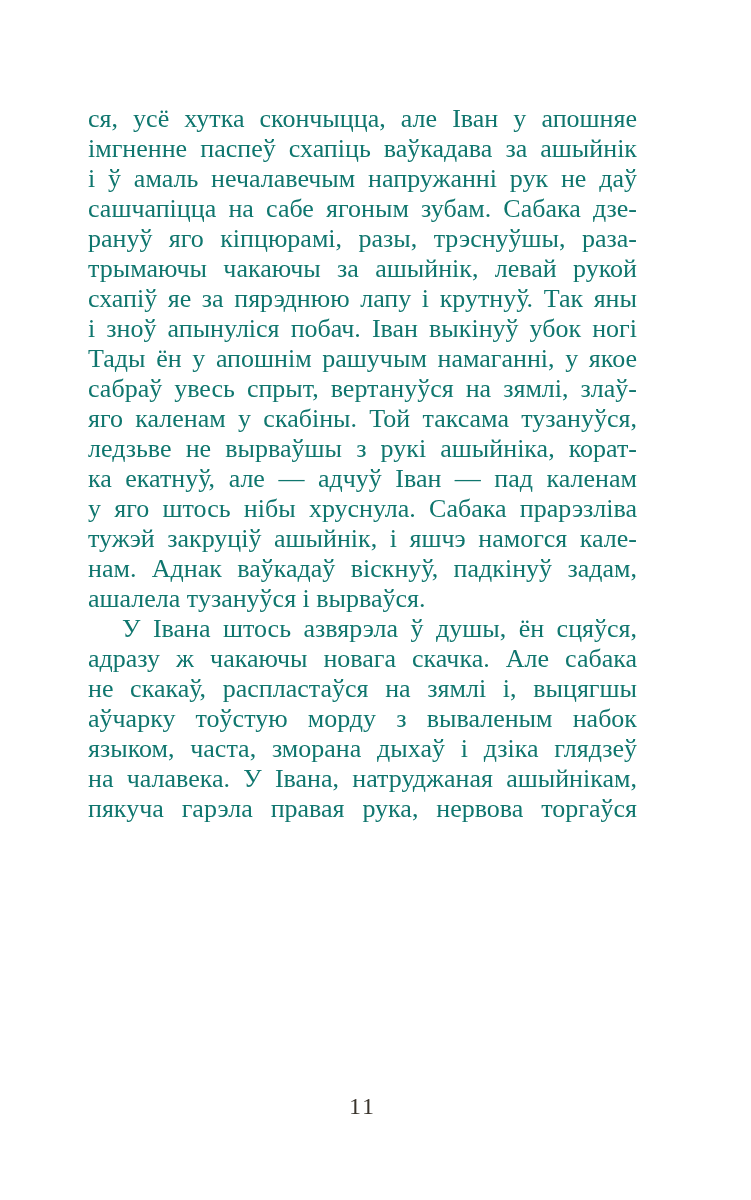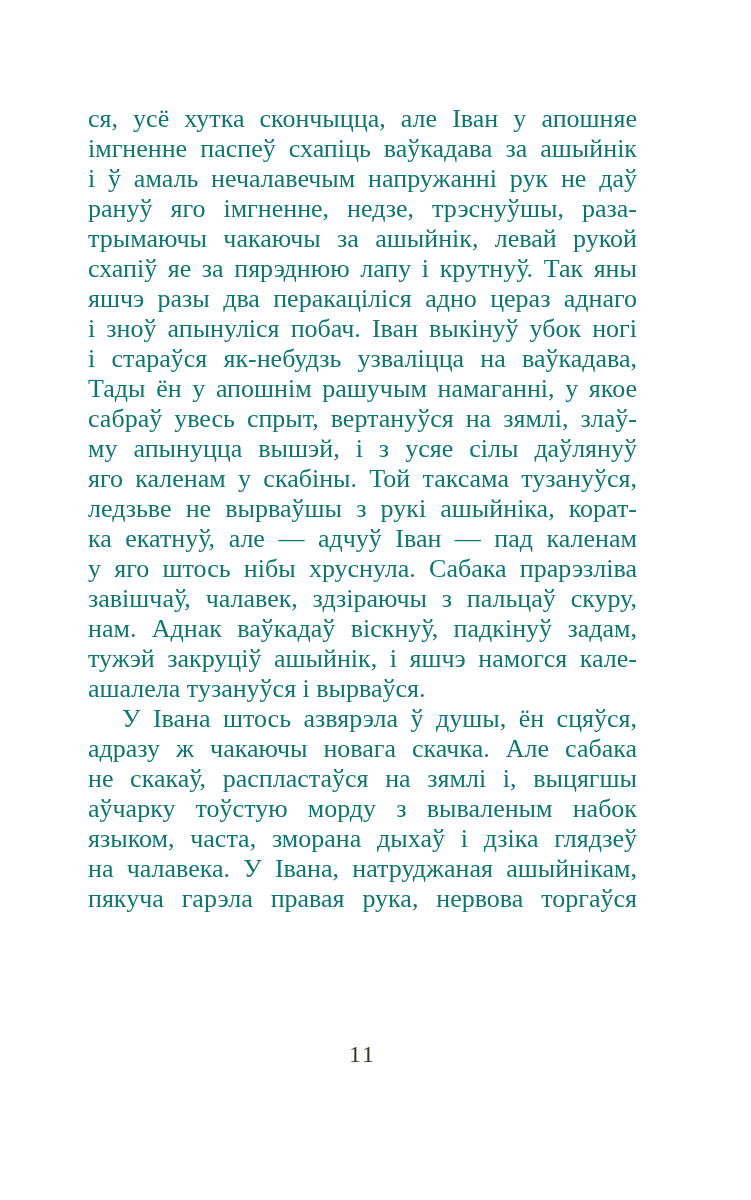--- a/index.html
+++ b/index.html
@@ -39,54 +39,51 @@
     content: "";
     display: inline-block;
     width: 100%;
     height: 0;
   }
   .line.indent {
     padding-left: 34px;
   }
   .page-number {
     position: absolute;
-    top: 1040px;
+    top: 1092px;
     left: 88px;
     width: 549px;
     text-align: center;
     color: #3b352d;
     font-size: 24px;
     line-height: 28px;
     letter-spacing: 2px;
   }
 </style>
 </head>
 <body>
 
 <div class="page">
   <div class="text-block" id="text-block" style="color: #0f766e;">
       <div class="line just">ся, усё хутка скончыцца, але Іван у апошняе</div>
       <div class="line just">імгненне паспеў схапіць ваўкадава за ашыйнік</div>
       <div class="line just">і ў амаль нечалавечым напружанні рук не даў</div>
-      <div class="line just">рануў яго імгненне, недзе, трэснуўшы, раза-</div>
+      <div class="line just">сашчапіцца на сабе ягоным зубам. Сабака дзе-</div>
+      <div class="line just">рануў яго кіпцюрамі, разы, трэснуўшы, раза-</div>
       <div class="line just">трымаючы чакаючы за ашыйнік, левай рукой</div>
       <div class="line just">схапіў яе за пярэднюю лапу і крутнуў. Так яны</div>
-      <div class="line just">яшчэ разы два перакаціліся адно цераз аднаго</div>
       <div class="line just">і зноў апынуліся побач. Іван выкінуў убок ногі</div>
-      <div class="line just">і стараўся як-небудзь узваліцца на ваўкадава,</div>
       <div class="line just">Тады ён у апошнім рашучым намаганні, у якое</div>
       <div class="line just">сабраў увесь спрыт, вертануўся на зямлі, злаў-</div>
-      <div class="line just">му апынуцца вышэй, і з усяе сілы даўлянуў</div>
       <div class="line just">яго каленам у скабіны. Той таксама тузануўся,</div>
       <div class="line just">ледзьве не вырваўшы з рукі ашыйніка, корат-</div>
       <div class="line just">ка екатнуў, але — адчуў Іван — пад каленам</div>
       <div class="line just">у яго штось нібы хруснула. Сабака прарэзліва</div>
-      <div class="line just">завішчаў, чалавек, здзіраючы з пальцаў скуру,</div>
+      <div class="line just">тужэй закруціў ашыйнік, і яшчэ намогся кале-</div>
       <div class="line just">нам. Аднак ваўкадаў віскнуў, падкінуў задам,</div>
-      <div class="line just">тужэй закруціў ашыйнік, і яшчэ намогся кале-</div>
       <div class="line">ашалела тузануўся і вырваўся.</div>
       <div class="line just indent">У Івана штось азвярэла ў душы, ён сцяўся,</div>
       <div class="line just">адразу ж чакаючы новага скачка. Але сабака</div>
       <div class="line just">не скакаў, распластаўся на зямлі і, выцягшы</div>
       <div class="line just">аўчарку тоўстую морду з вываленым набок</div>
       <div class="line just">языком, часта, зморана дыхаў і дзіка глядзеў</div>
       <div class="line just">на чалавека. У Івана, натруджаная ашыйнікам,</div>
       <div class="line just">пякуча гарэла правая рука, нервова торгаўся</div>
     </div>
   <div class="page-number">11</div>

